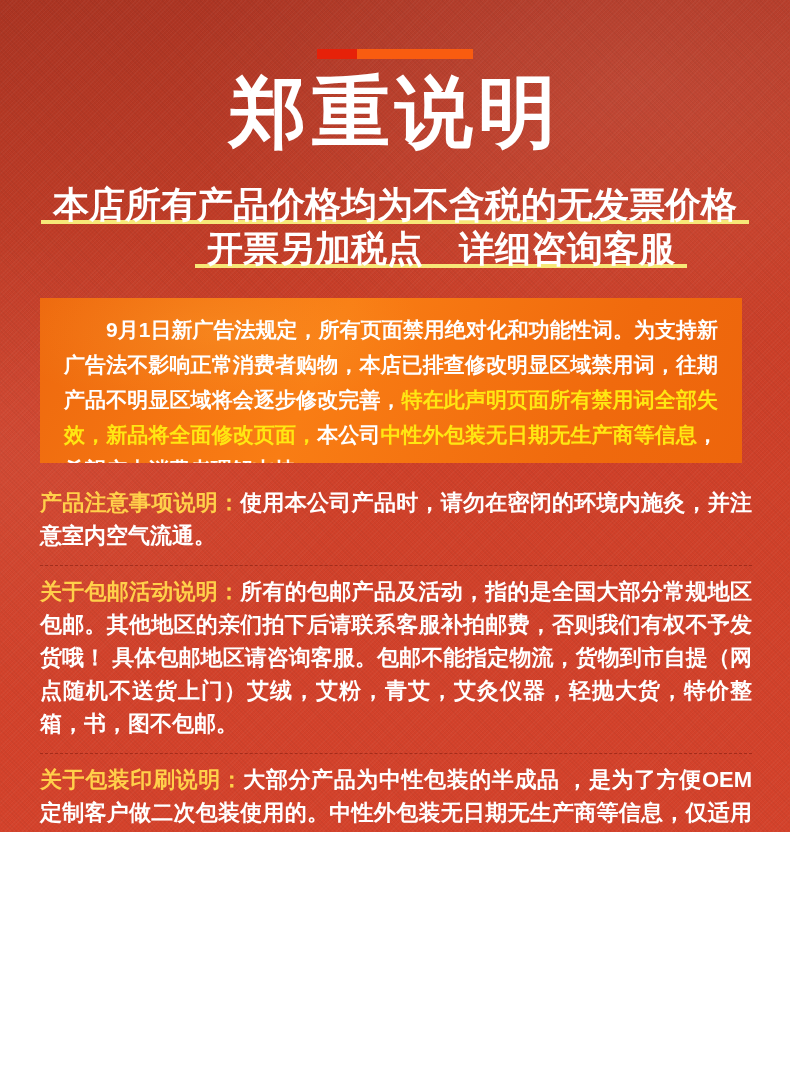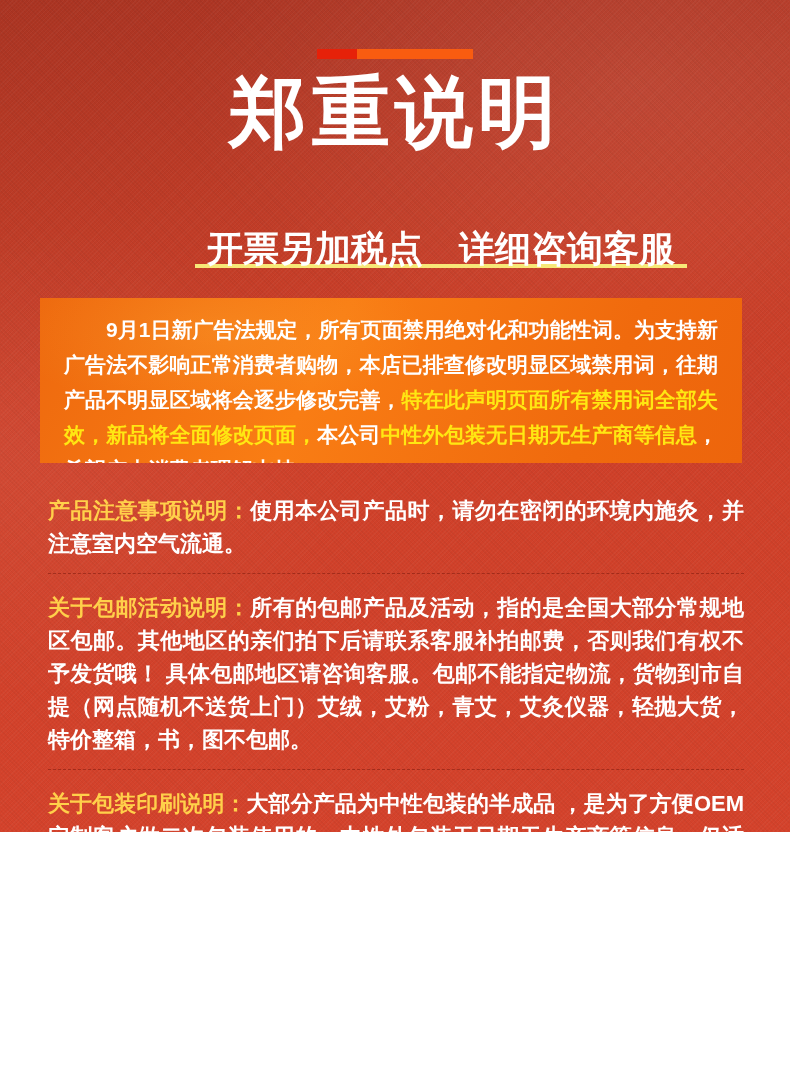--- a/index.html
+++ b/index.html
@@ -61,21 +61,21 @@
     text-indent:2em;text-align:justify;
   }
   .yellow{color:#ffe712;}
 
   .sections{
     position:absolute;left:40px;top:486px;width:712px;
     color:#ffffff;
   }
   .section{
     font-size:22px;line-height:33px;text-align:justify;
-    padding:9px 0 13px;margin:8px;
+    padding:9px 0 13px;margin:0;
     border-bottom:1px dashed rgba(125,25,12,0.55);
   }
   .section:first-child{padding-top:0;}
   .head{color:#ffd04a;}
 
   .footer-line{
     font-size:24px;line-height:32px;
     padding:15px 0 0;margin:0;
     letter-spacing:0.5px;color:#ffffff;
     border-bottom:none;
@@ -86,20 +86,23 @@
 
 <div class="page">
 
   <div class="accent-bars">
     <div class="bar-left"></div>
     <div class="bar-right"></div>
   </div>
 
   <h1 class="title">郑重说明</h1>
 
+  <div class="sub sub1">
+    <span class="uline">本店所有产品价格均为不含税的无发票价格</span>
+  </div>
   <div class="sub sub2">
     <span class="uline">开票另加税点　详细咨询客服</span>
   </div>
 
   <div class="notice">
     <p><span>9月1日新广告法规定，所有页面禁用绝对化和功能性词。为支持新广告法不影响正常消费者购物，本店已排查修改明显区域禁用词，往期产品不明显区域将会逐步修改完善，</span><span class="yellow">特在此声明页面所有禁用词全部失效，新品将全面修改页面，</span><span>本公司</span><span class="yellow">中性外包装无日期无生产商等信息</span><span>，希望广大消费者理解支持。</span></p>
   </div>
 
   <div class="sections">
     <p class="section"><span class="head">产品注意事项说明：</span><span>使用本公司产品时，请勿在密闭的环境内施灸，并注意室内空气流通。</span></p>

